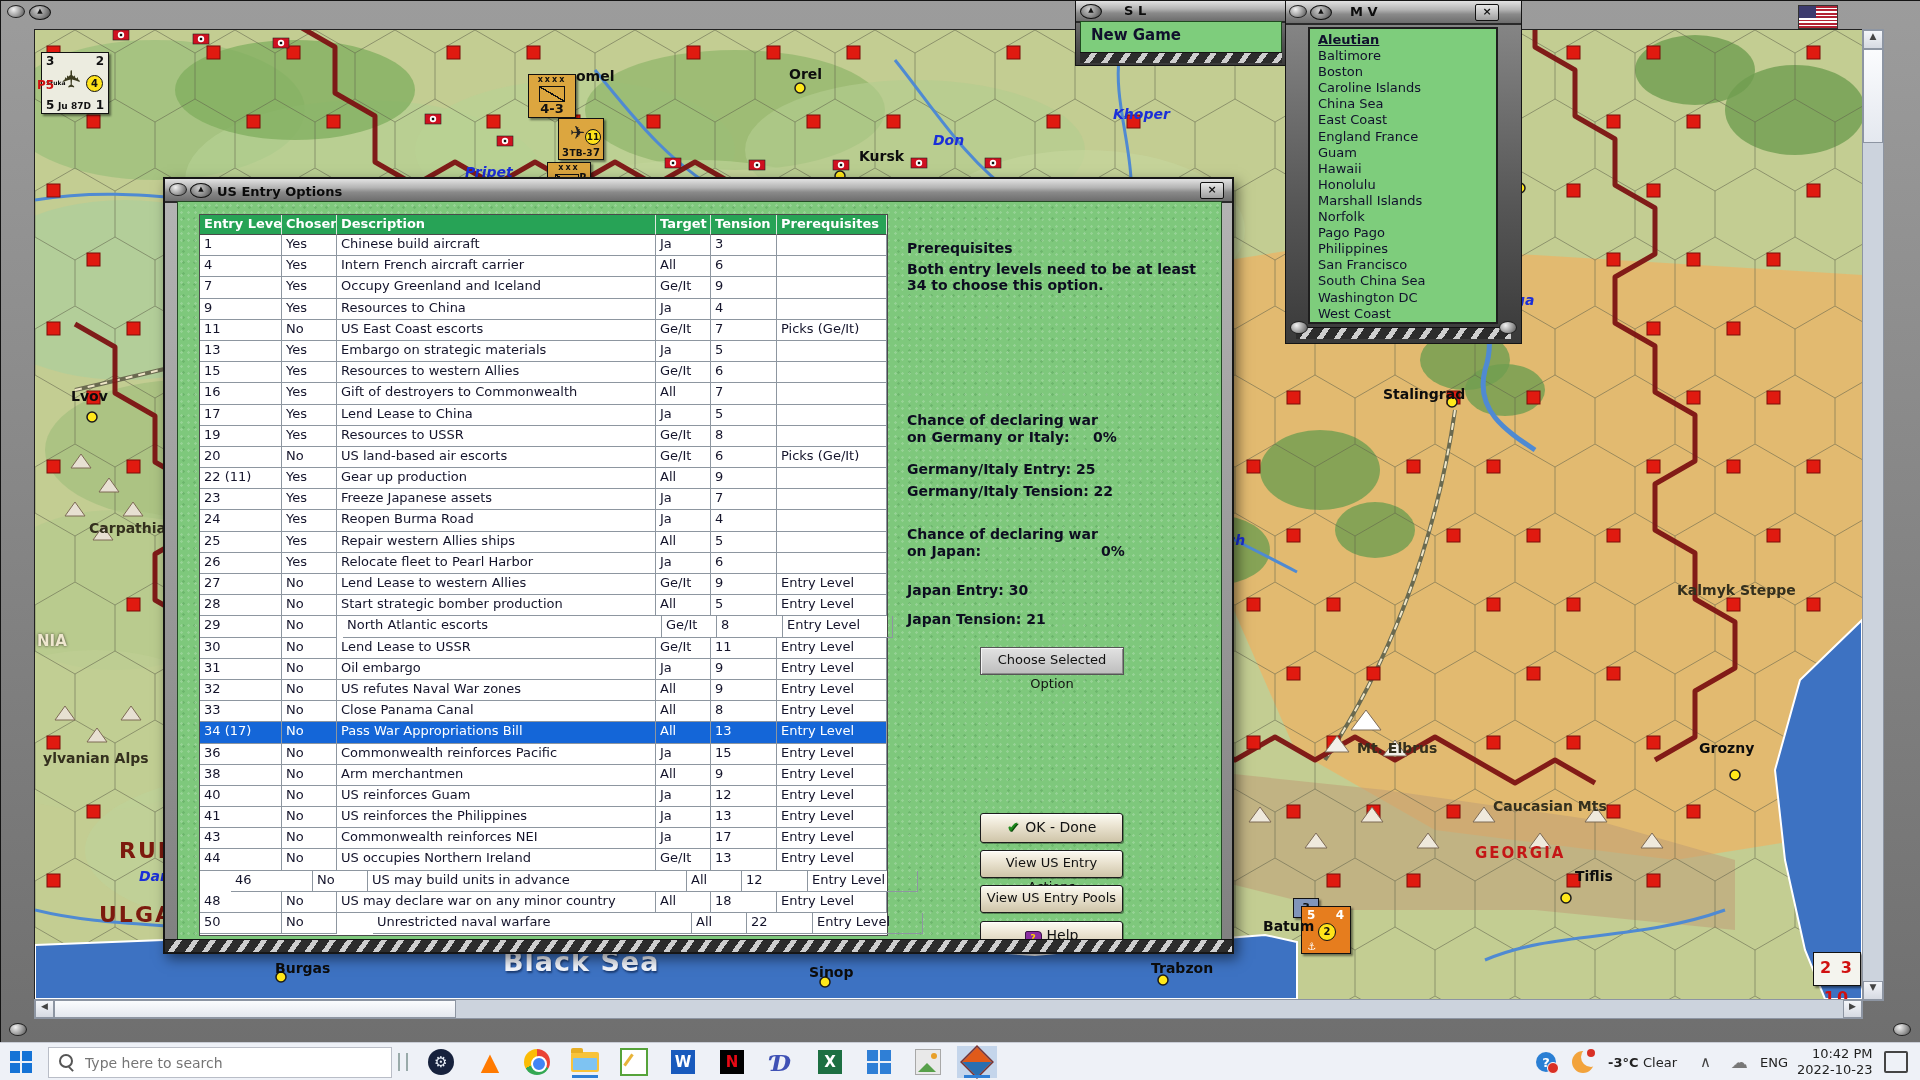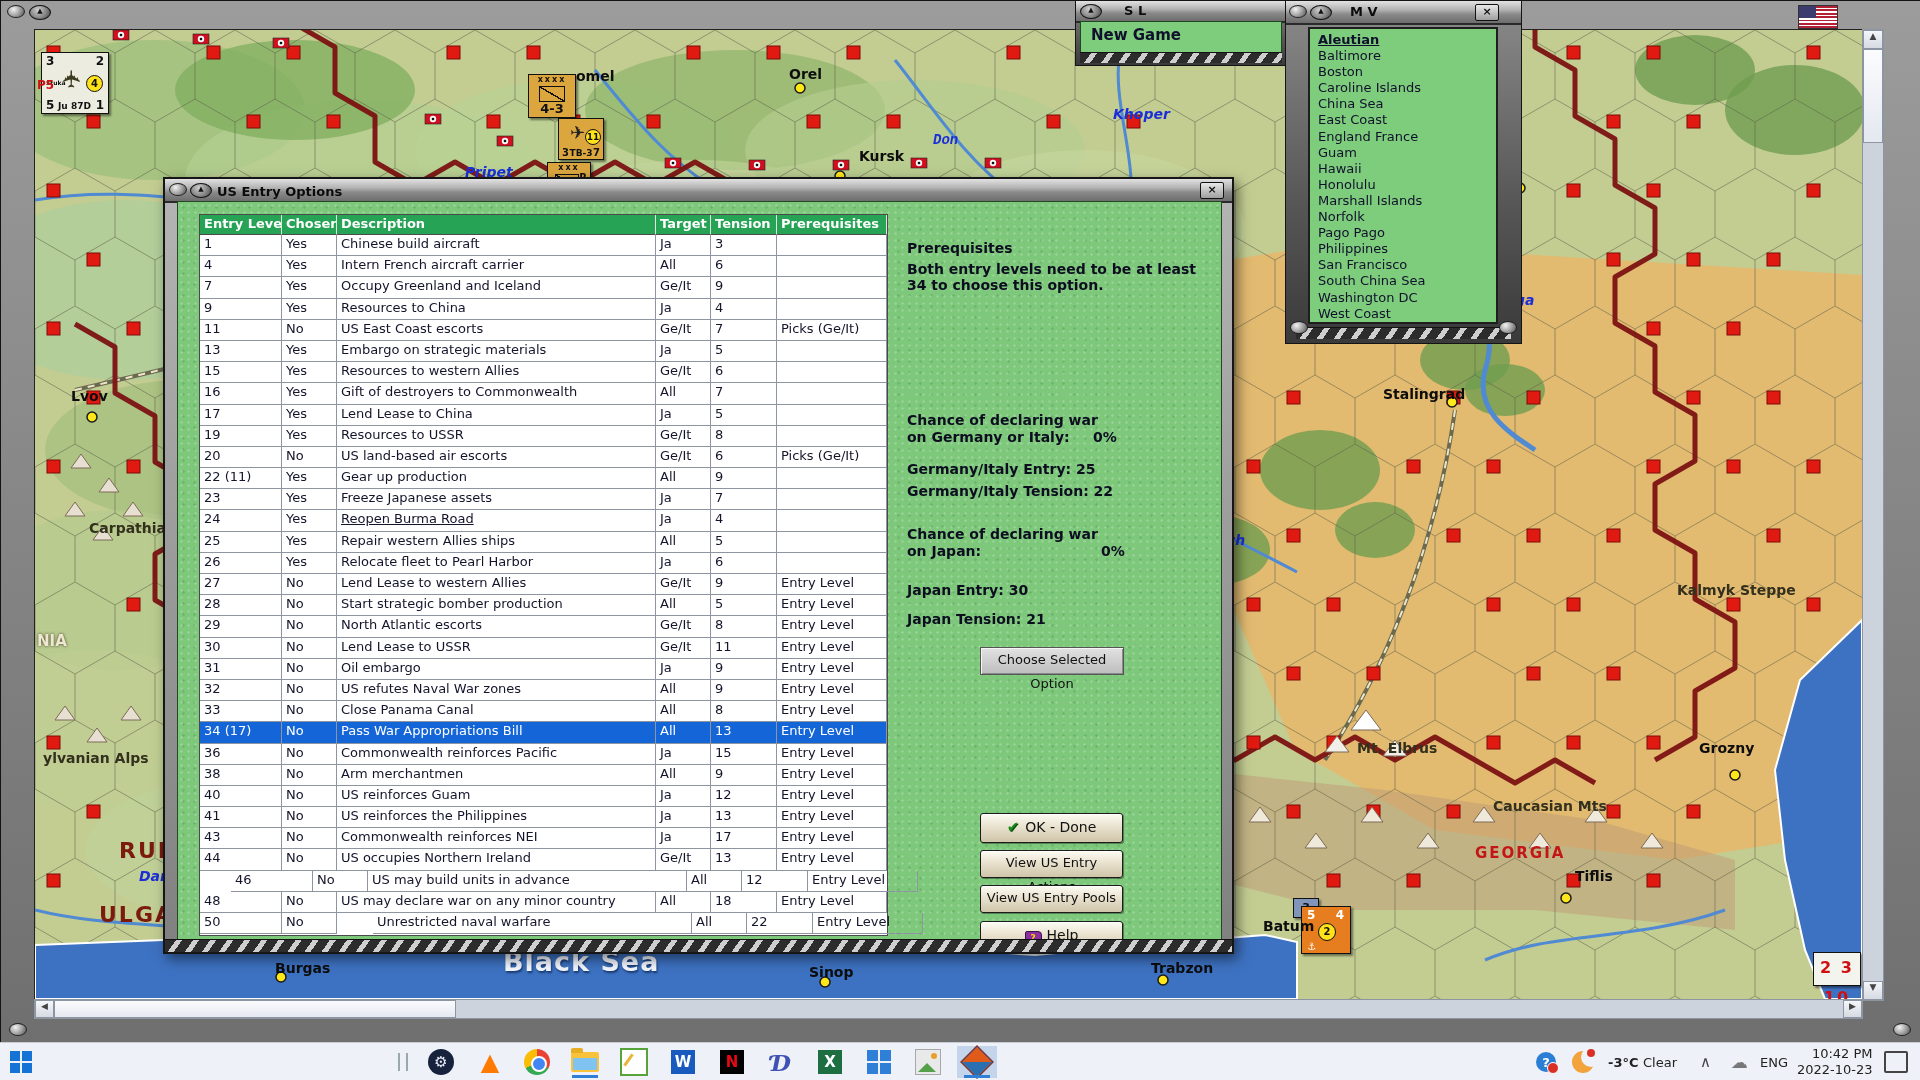--- a/index.html
+++ b/index.html
@@ -557,21 +557,21 @@
       <span class="c-badge">2</span>
       <span class="c-anchor">⚓</span>
     </div>
     <div id="ctr-corner" class="counter">
       <span style="position:static">2 3 10</span>
     </div>
     <div id="labels-layer">
         <span class="lbl lbl-city" style="left: 754px; top: 36px;">Orel</span>
         <span class="lbl lbl-city" style="left: 541px; top: 38px;">omel</span>
         <span class="lbl lbl-river" style="left: 430px; top: 134px;">Pripet</span>
-        <span class="lbl lbl-river" style="left: 898px; top: 102px; font-family: Liberation Mono, monospace;">Don</span>
+        <span class="lbl lbl-river" style="left: 898px; top: 102px;">Don</span>
         <span class="lbl lbl-river" style="left: 1078px; top: 76px;">Khoper</span>
         <span class="lbl lbl-city" style="left: 824px; top: 118px;">Kursk</span>
         <span class="lbl lbl-river" style="left: 1480px; top: 262px;">ga</span>
         <span class="lbl lbl-city" style="left: 1348px; top: 356px;">Stalingrad</span>
         <span class="lbl lbl-city" style="left: 36px; top: 358px;">Lvov</span>
         <span class="lbl lbl-region" style="left: 54px; top: 490px;">Carpathians</span>
         <span class="lbl lbl-ghost" style="left: 2px; top: 602px;">NIA</span>
         <span class="lbl lbl-river" style="left: 1192px; top: 502px;">ch</span>
         <span class="lbl lbl-region" style="left: 1642px; top: 552px;">Kalmyk Steppe</span>
         <span class="lbl lbl-region" style="left: 8px; top: 720px;">ylvanian Alps</span>
@@ -772,21 +772,21 @@
           <div class="tcell" style="width: 82px; flex: 0 0 82px;">23</div>
           <div class="tcell" style="width: 55px; flex: 0 0 55px;">Yes</div>
           <div class="tcell" style="width: 319px; flex: 0 0 319px;">Freeze Japanese assets</div>
           <div class="tcell" style="width: 55px; flex: 0 0 55px;">Ja</div>
           <div class="tcell" style="width: 66px; flex: 0 0 66px;">7</div>
           <div class="tcell" style="width: 110px; flex: 0 0 110px;"></div>
         </div>
         <div class="trow">
           <div class="tcell" style="width: 82px; flex: 0 0 82px;">24</div>
           <div class="tcell" style="width: 55px; flex: 0 0 55px;">Yes</div>
-          <div class="tcell" style="width: 319px; flex: 0 0 319px; text-decoration: underline;">Reopen Burma Road</div>
+          <div class="tcell" style="width: 319px; flex: 0 0 319px;">Reopen Burma Road</div>
           <div class="tcell" style="width: 55px; flex: 0 0 55px;">Ja</div>
           <div class="tcell" style="width: 66px; flex: 0 0 66px;">4</div>
           <div class="tcell" style="width: 110px; flex: 0 0 110px;"></div>
         </div>
         <div class="trow">
           <div class="tcell" style="width: 82px; flex: 0 0 82px;">25</div>
           <div class="tcell" style="width: 55px; flex: 0 0 55px;">Yes</div>
           <div class="tcell" style="width: 319px; flex: 0 0 319px;">Repair western Allies ships</div>
           <div class="tcell" style="width: 55px; flex: 0 0 55px;">All</div>
           <div class="tcell" style="width: 66px; flex: 0 0 66px;">5</div>
@@ -812,21 +812,21 @@
           <div class="tcell" style="width: 82px; flex: 0 0 82px;">28</div>
           <div class="tcell" style="width: 55px; flex: 0 0 55px;">No</div>
           <div class="tcell" style="width: 319px; flex: 0 0 319px;">Start strategic bomber production</div>
           <div class="tcell" style="width: 55px; flex: 0 0 55px;">All</div>
           <div class="tcell" style="width: 66px; flex: 0 0 66px;">5</div>
           <div class="tcell" style="width: 110px; flex: 0 0 110px;">Entry Level</div>
         </div>
         <div class="trow">
           <div class="tcell" style="width: 82px; flex: 0 0 82px;">29</div>
           <div class="tcell" style="width: 55px; flex: 0 0 55px;">No</div>
-          <div class="tcell" style="width: 319px; flex: 0 0 319px;">North Atlantic escorts</div>
+          <div class="tcell" style="width: 319px; flex: 0 0 319px; margin-left: 6px;">North Atlantic escorts</div>
           <div class="tcell" style="width: 55px; flex: 0 0 55px;">Ge/It</div>
           <div class="tcell" style="width: 66px; flex: 0 0 66px;">8</div>
           <div class="tcell" style="width: 110px; flex: 0 0 110px;">Entry Level</div>
         </div>
         <div class="trow">
           <div class="tcell" style="width: 82px; flex: 0 0 82px;">30</div>
           <div class="tcell" style="width: 55px; flex: 0 0 55px;">No</div>
           <div class="tcell" style="width: 319px; flex: 0 0 319px;">Lend Lease to USSR</div>
           <div class="tcell" style="width: 55px; flex: 0 0 55px;">Ge/It</div>
           <div class="tcell" style="width: 66px; flex: 0 0 66px;">11</div>
@@ -971,20 +971,26 @@
   <div id="dlg-bottom" class="abs hazard"></div>
 </div>
 
 <div id="taskbar" class="abs">
   <div id="start" class="abs">
     <i style="left:4px;top:2px"></i>
       <i style="left:16px;top:2px"></i>
       <i style="left:4px;top:14px"></i>
       <i style="left:16px;top:14px"></i>
   </div>
+  <div id="searchbox" class="abs">
+    <span class="mag">
+        <i></i>
+      </span>
+    <input type="text" placeholder="Type here to search" style="">
+  </div>
   <div id="tb-sep" class="abs"></div>
   <div id="tb-icons">
       <div class="tb-btn" style="left: 421px;">
         <span class="tb-circle" style="background:#17223d;color:#e8eef7;font-size:15px">⚙</span>
       </div>
       <div class="tb-btn" style="left: 470px;">
         <span style="font-size:24px;color:#ff7a00;line-height:20px">▲</span>
       </div>
       <div class="tb-btn" style="left: 517px;">
         <span class="chrome">

